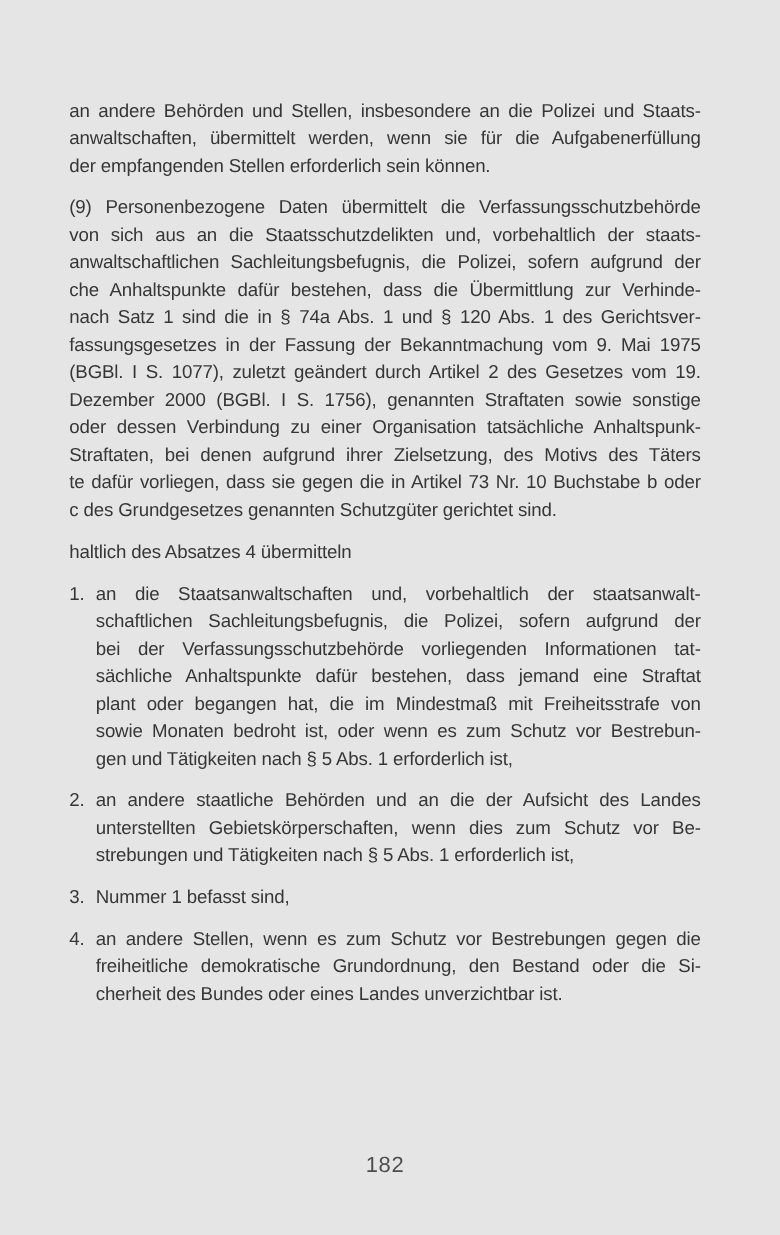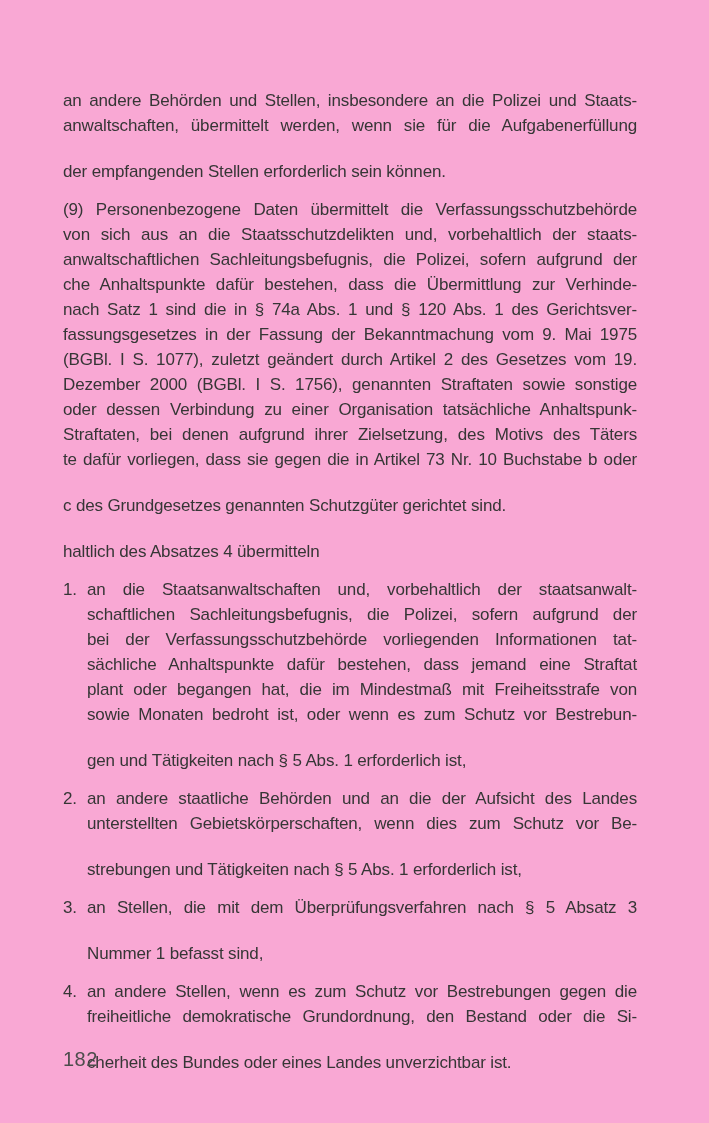--- a/index.html
+++ b/index.html
@@ -10,21 +10,21 @@
   body {
     width: 709px;
     height: 1123px;
     position: relative;
     font-family: "Liberation Sans", sans-serif;
     -webkit-font-smoothing: antialiased;
   }
   .page {
     position: absolute;
     inset: 0;
-    background: #f9a8d4;
+    background: #e5e5e5;
     overflow: hidden;
   }
   .text-block {
     position: absolute;
     left: 63px;
     top: 88px;
     width: 574px;
     font-size: 17px;
     line-height: 25px;
     letter-spacing: -0.15px;
@@ -34,39 +34,39 @@
     margin-bottom: 13px;
   }
   
   .line {
     text-align: justify;
     text-align-last: justify;
     white-space: normal;
   }
   .line:last-child {
     text-align-last: left;
-    margin-top: 21px;
   }
   .list-item {
     display: flex;
     align-items: flex-start;
   }
   .list-marker {
     flex: 0 0 24px;
     width: 24px;
   }
   .item-lines {
     flex: 1 1 auto;
     min-width: 0;
   }
   .page-number {
     position: absolute;
     top: 1046px;
     left: 63px;
     width: 574px;
+    text-align: center;
     font-size: 20px;
     line-height: 26px;
     color: #4d4d4d;
     letter-spacing: 0.5px;
   }
 </style>
 </head>
 <body>
 
 <div class="page">
@@ -116,21 +116,20 @@
       <div class="item-lines">
           <div class="line">an andere staatliche Behörden und an die der Aufsicht des Landes</div>
           <div class="line">unterstellten Gebietskörperschaften, wenn dies zum Schutz vor Be-</div>
           <div class="line">strebungen und Tätigkeiten nach § 5 Abs. 1 erforderlich ist,</div>
         </div>
     </div>
 
     <div class="block list-item">
       <span class="list-marker">3.</span>
       <div class="item-lines">
-          <div class="line">an Stellen, die mit dem Überprüfungsverfahren nach § 5 Absatz 3</div>
           <div class="line">Nummer 1 befasst sind,</div>
         </div>
     </div>
 
     <div class="block list-item">
       <span class="list-marker">4.</span>
       <div class="item-lines">
           <div class="line">an andere Stellen, wenn es zum Schutz vor Bestrebungen gegen die</div>
           <div class="line">freiheitliche demokratische Grundordnung, den Bestand oder die Si-</div>
           <div class="line">cherheit des Bundes oder eines Landes unverzichtbar ist.</div>

